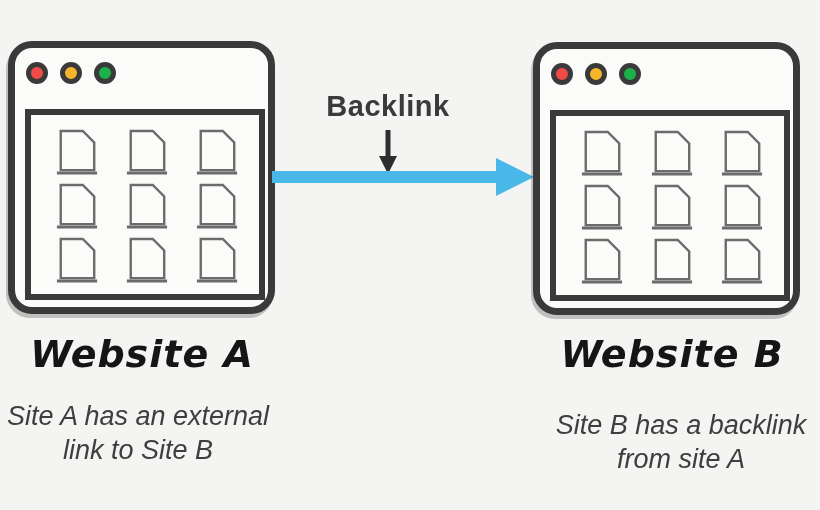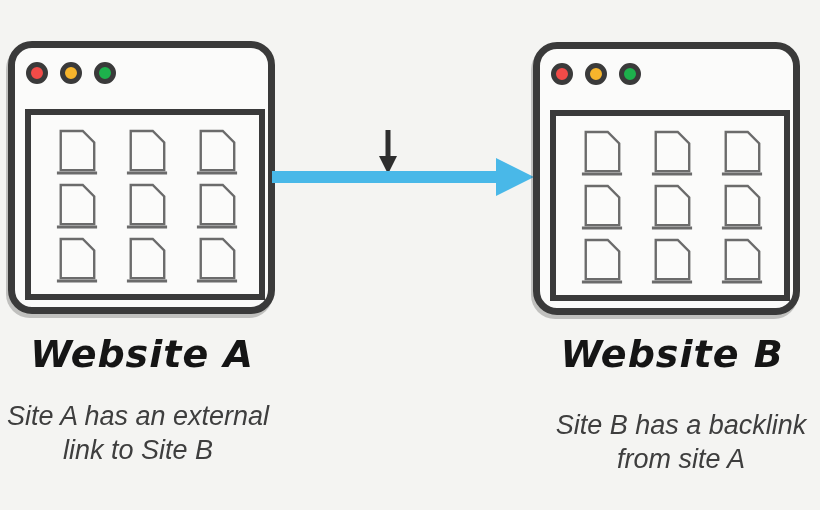--- a/index.html
+++ b/index.html
@@ -146,20 +146,21 @@
         </span>
       <span class="doc">
           <svg width="44" height="48" viewBox="0 0 46 50">
             <path d="M6 3 H29 L41 15 V44 H6 Z" fill="#fbfbfa" stroke="#6b6b6b" stroke-width="2.5"></path>
             <path d="M2 47 H44" stroke="#6b6b6b" stroke-width="3"></path>
           </svg>
         </span>
     </div>
   </div>
 
+  <div class="backlink-label">Backlink</div>
   <svg class="pointer-arrow" width="22" height="48" viewBox="0 0 22 48">
     <path d="M11 2 V30" stroke="#2e2e2e" stroke-width="5"></path>
     <polygon points="2,28 20,28 11,46" fill="#2e2e2e"></polygon>
   </svg>
   <svg class="blue-arrow" width="264" height="42" viewBox="0 0 264 42">
     <polygon points="0,15 224,15 224,2 262,21 224,40 224,27 0,27" fill="#49b8e8"></polygon>
   </svg>
 
   <div class="window window-b">
     <div class="traffic-lights">

